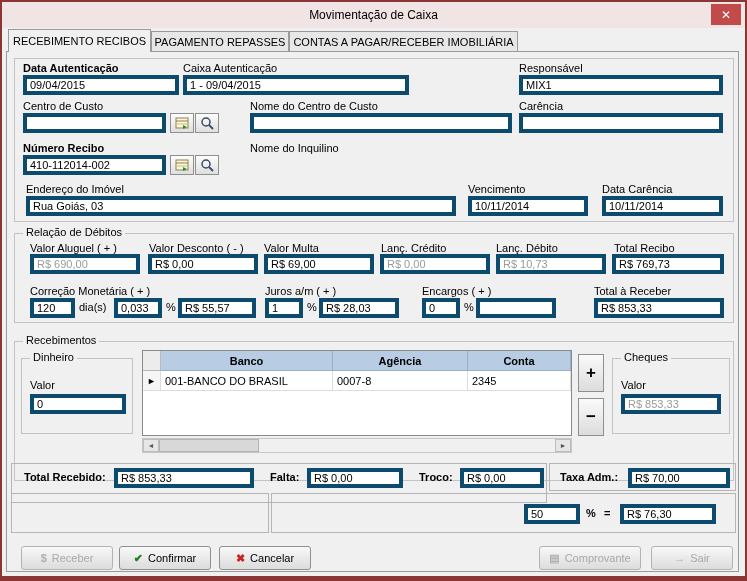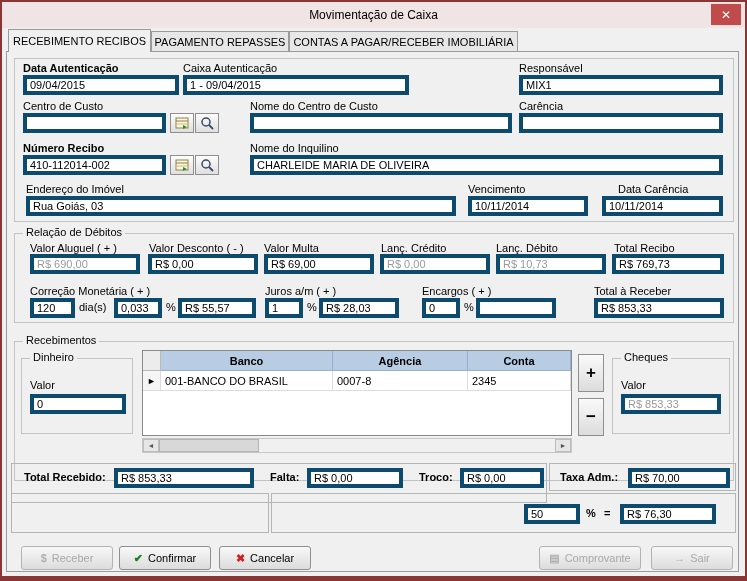--- a/index.html
+++ b/index.html
@@ -126,25 +126,24 @@
       </span>
     </div>
     <div class="ibtn" style="left:188px;top:103px;">
       <span>
         <svg width="14" height="14" viewBox="0 0 14 14">
             <circle cx="6" cy="6" r="4" fill="none" stroke="#3a4a66" stroke-width="1.5"></circle>
             <line x1="9" y1="9" x2="13" y2="13" stroke="#3a4a66" stroke-width="1.8"></line>
           </svg>
       </span>
     </div>
-    <input class="inp" style="left: 243px; top: 103px; width: 473px;" value="CHARLEIDE MARIA DE OLIVEIRA">
 
     <div class="lbl" style="left:19px;top:131px;">Endereço do Imóvel</div>
     <div class="lbl" style="left:461px;top:131px;">Vencimento</div>
-    <div class="lbl" style="left:595px;top:131px;margin-left:16px;">Data Carência</div>
+    <div class="lbl" style="left:595px;top:131px;">Data Carência</div>
     <input class="inp" style="left: 19px; top: 144px; width: 430px;" value="Rua Goiás, 03">
     <input class="inp" style="left: 461px; top: 144px; width: 120px;" value="10/11/2014">
     <input class="inp" style="left: 595px; top: 144px; width: 121px;" value="10/11/2014">
 
     <div class="gb" style="left:7px;top:181px;width:720px;height:90px;">
       <span class="legend">Relação de Débitos</span>
 
       <div class="lbl" style="left:15px;top:8px;">Valor Aluguel ( + )</div>
       <div class="lbl" style="left:134px;top:8px;">Valor Desconto ( - )</div>
       <div class="lbl" style="left:249px;top:8px;">Valor Multa</div>

